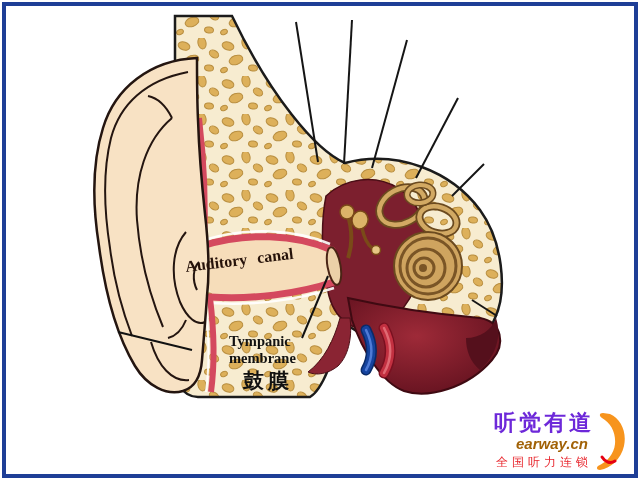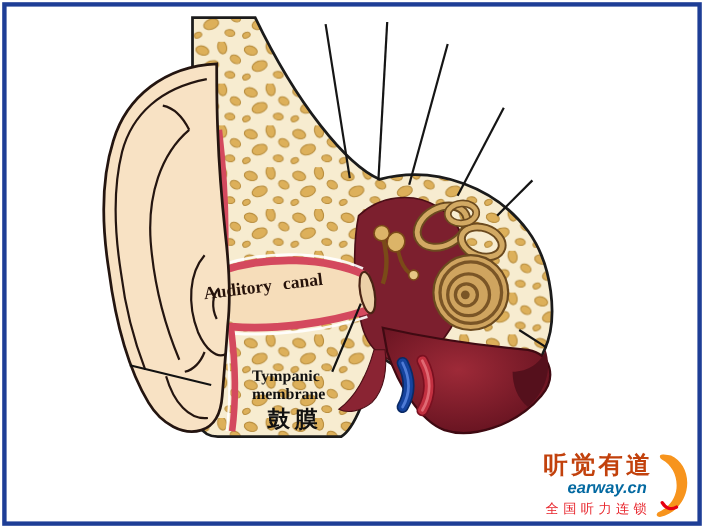--- a/index.html
+++ b/index.html
@@ -2,22 +2,22 @@
 <html><head>
 <meta charset="utf-8">
 <style>
   html,body{margin:0;padding:0;}
   body{width:640px;height:480px;background:#fff;font-family:"Liberation Sans",sans-serif;}
   .page{position:relative;width:640px;height:480px;background:#fff;overflow:hidden;}
   .frame{position:absolute;inset:2px;border:4px solid #1e3e96;pointer-events:none;z-index:10;}
   .diagram{position:absolute;left:0;top:0;width:640px;height:480px;}
   .logo{position:absolute;right:14px;bottom:9px;display:flex;align-items:flex-end;gap:2px;z-index:5;}
   .logo-text{display:flex;flex-direction:column;align-items:center;}
-  .logo-brand{font-size:22px;font-weight:bold;color:#c2410c;letter-spacing:3px;line-height:1.15;white-space:nowrap;}
-  .logo-domain{font-size:15px;font-weight:bold;font-style:italic;color:#0369a1;align-self:flex-end;margin-right:6px;line-height:1.1;}
+  .logo-brand{font-size:22px;font-weight:bold;color:#6d28d9;letter-spacing:3px;line-height:1.15;white-space:nowrap;}
+  .logo-domain{font-size:15px;font-weight:bold;font-style:italic;color:#a16207;align-self:flex-end;margin-right:6px;line-height:1.1;}
   .logo-tagline{font-size:12px;color:#e8262d;letter-spacing:4px;margin-top:2px;white-space:nowrap;}
   .logo-mark{width:30px;height:58px;flex:0 0 auto;}
   svg text{user-select:none;}
 </style>
 </head>
 <body>
 
 <div class="page">
 
   <svg class="diagram" viewBox="0 0 640 480">

